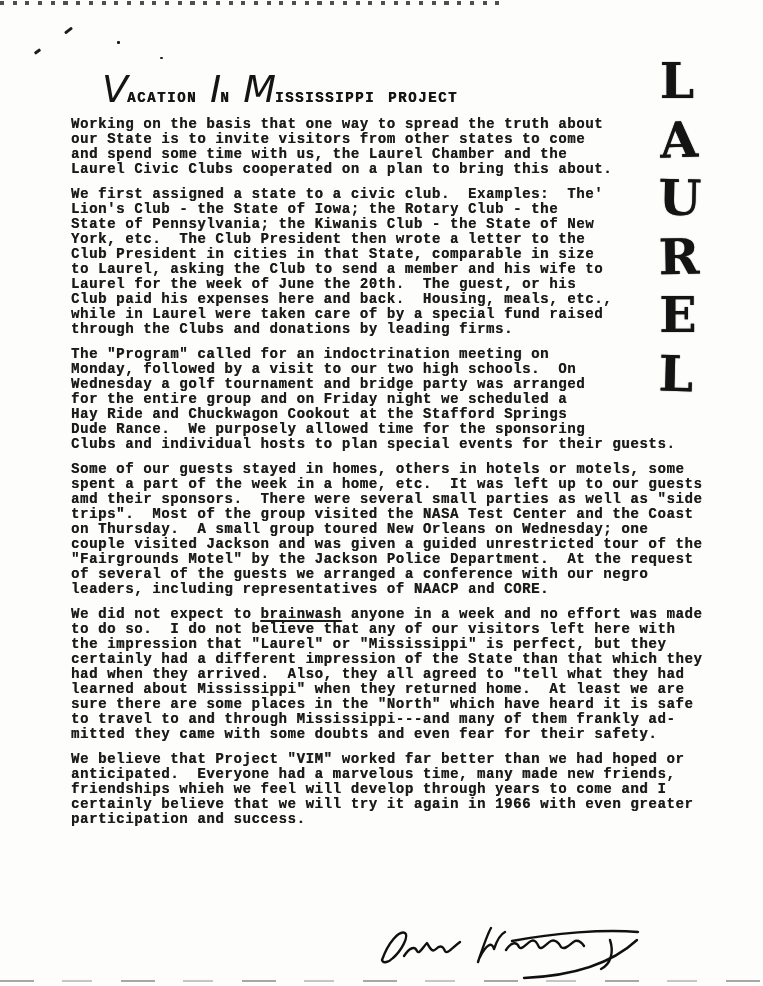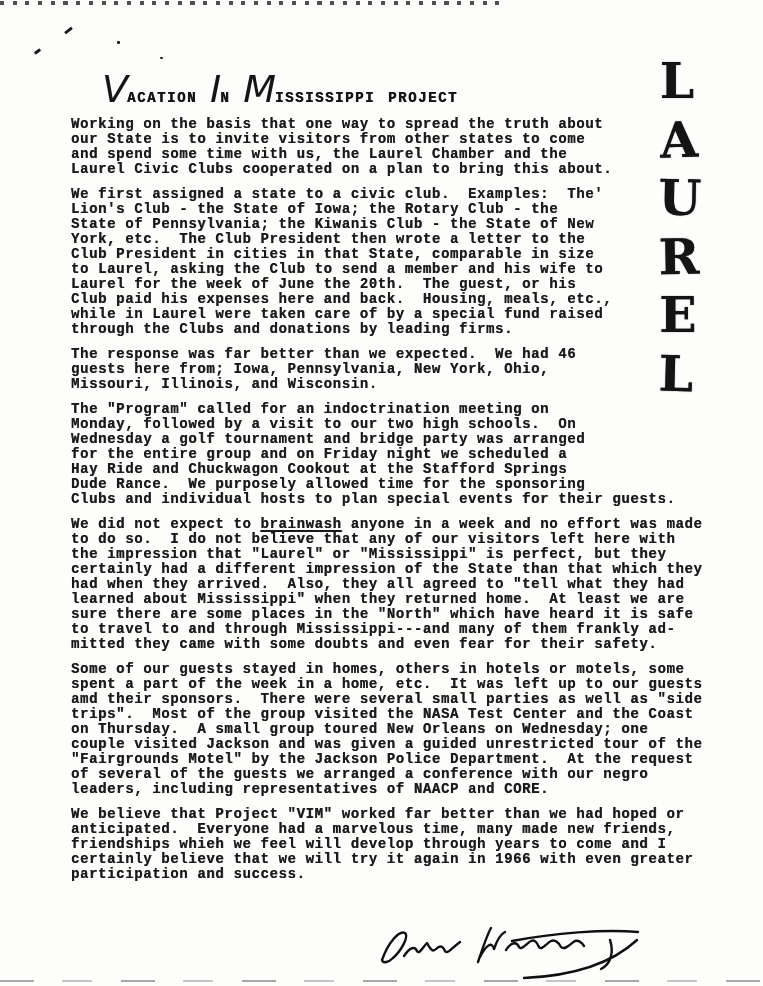--- a/index.html
+++ b/index.html
@@ -79,48 +79,45 @@
     <p>We first assigned a state to a civic club.  Examples:  The'
 Lion's Club - the State of Iowa; the Rotary Club - the
 State of Pennsylvania; the Kiwanis Club - the State of New
 York, etc.  The Club President then wrote a letter to the
 Club President in cities in that State, comparable in size
 to Laurel, asking the Club to send a member and his wife to
 Laurel for the week of June the 20th.  The guest, or his
 Club paid his expenses here and back.  Housing, meals, etc.,
 while in Laurel were taken care of by a special fund raised
 through the Clubs and donations by leading firms.</p>
-    <p>The response was far better than we expected.  We had 46
-guests here from; Iowa, Pennsylvania, New York, Ohio,
-Missouri, Illinois, and Wisconsin.</p>
     <p>The "Program" called for an indoctrination meeting on
 Monday, followed by a visit to our two high schools.  On
 Wednesday a golf tournament and bridge party was arranged
 for the entire group and on Friday night we scheduled a
 Hay Ride and Chuckwagon Cookout at the Stafford Springs
 Dude Rance.  We purposely allowed time for the sponsoring
 Clubs and individual hosts to plan special events for their guests.</p>
+    <p>Some of our guests stayed in homes, others in hotels or motels, some
+spent a part of the week in a home, etc.  It was left up to our guests
+amd their sponsors.  There were several small parties as well as "side
+trips".  Most of the group visited the NASA Test Center and the Coast
+on Thursday.  A small group toured New Orleans on Wednesday; one
+couple visited Jackson and was given a guided unrestricted tour of the
+"Fairgrounds Motel" by the Jackson Police Department.  At the request
+of several of the guests we arranged a conference with our negro
+leaders, including representatives of NAACP and CORE.</p>
     <p><span>We did not expect to </span><span class="uline">brainwash</span><span> anyone in a week and no effort was made
 to do so.  I do not believe that any of our visitors left here with
 the impression that "Laurel" or "Mississippi" is perfect, but they
 certainly had a different impression of the State than that which they
 had when they arrived.  Also, they all agreed to "tell what they had
 learned about Mississippi" when they returned home.  At least we are
 sure there are some places in the "North" which have heard it is safe
 to travel to and through Mississippi---and many of them frankly ad-
 mitted they came with some doubts and even fear for their safety.</span></p>
-    <p>Some of our guests stayed in homes, others in hotels or motels, some
-spent a part of the week in a home, etc.  It was left up to our guests
-amd their sponsors.  There were several small parties as well as "side
-trips".  Most of the group visited the NASA Test Center and the Coast
-on Thursday.  A small group toured New Orleans on Wednesday; one
-couple visited Jackson and was given a guided unrestricted tour of the
-"Fairgrounds Motel" by the Jackson Police Department.  At the request
-of several of the guests we arranged a conference with our negro
-leaders, including representatives of NAACP and CORE.</p>
     <p>We believe that Project "VIM" worked far better than we had hoped or
 anticipated.  Everyone had a marvelous time, many made new friends,
 friendships whieh we feel will develop through years to come and I
 certainly believe that we will try it again in 1966 with even greater
 participation and success.</p>
   </div>
 
   <div class="laurel">
     <span>L</span>
     <span>A</span>

